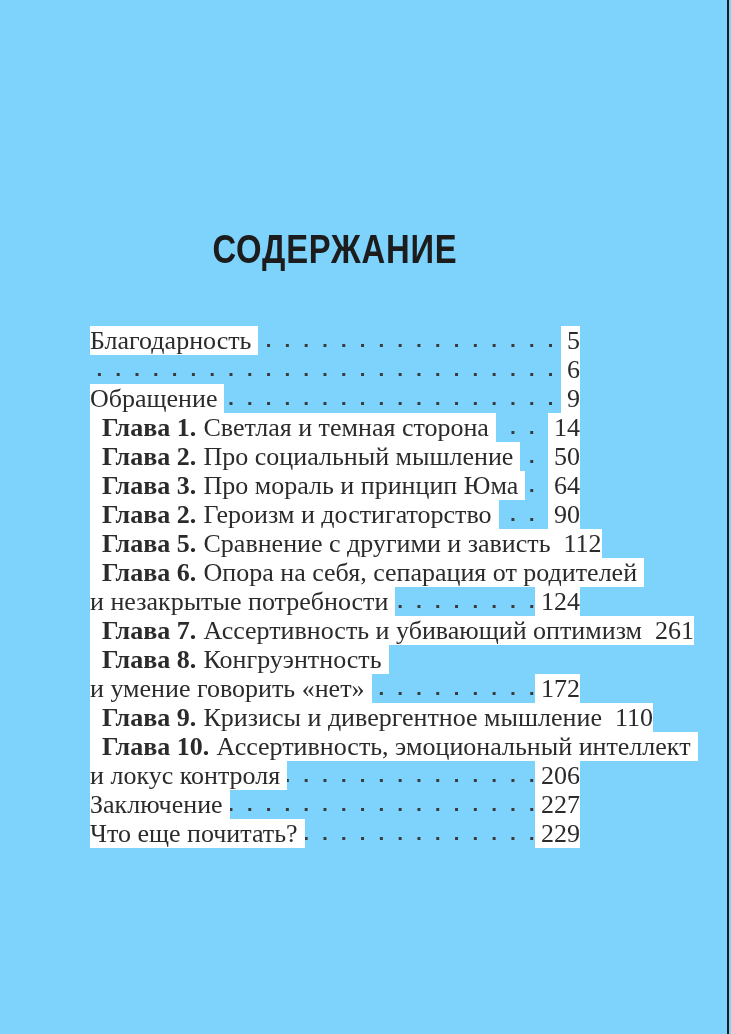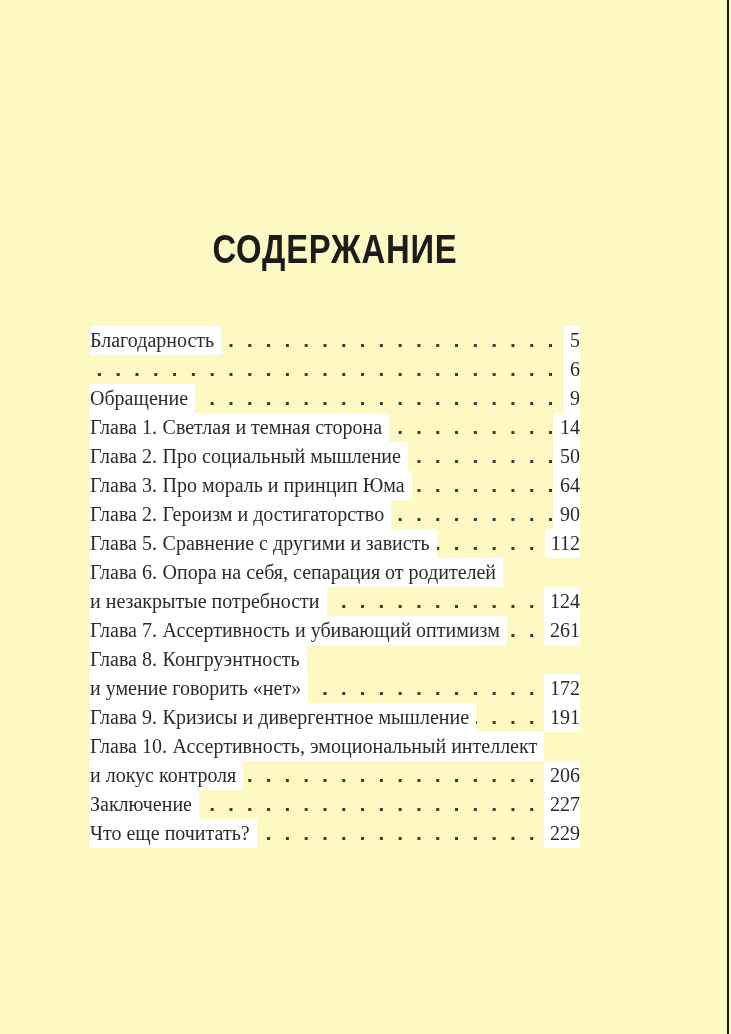--- a/index.html
+++ b/index.html
@@ -1,21 +1,21 @@
 <!DOCTYPE html>
 <html><head>
 <meta charset="utf-8">
 <style>
   html, body { margin:0; padding:0; }
   body {
     width:731px; height:1034px; position:relative;
     background:#ffffff; overflow:hidden;
     font-family:"Liberation Serif", serif;
   }
-  .sheet { position:absolute; inset:0; background:#fef9c3; }
+  .sheet { position:absolute; inset:0; background:#7dd3fc; }
 
   .edge-line {
     position:absolute; top:0; right:2px; width:2px; height:1034px;
     background:#1b1b1b;
   }
 
   .title {
     position:absolute; top:202px; left:90px; width:490px;
     text-align:center;
     font-family:"Liberation Sans", sans-serif;
@@ -24,29 +24,29 @@
     transform:scaleX(0.80); transform-origin:center;
     white-space:nowrap;
   }
 
   .toc {
     position:absolute; top:326px; left:90px; width:490px;
   }
   .toc-line {
     display:flex; align-items:baseline;
     height:29px; line-height:29px;
-    font-size:20px; color:#2b2b2b;
+    font-size:26px; color:#2b2b2b;
     background-image:radial-gradient(circle, #3a3a3a 1.5px, rgba(0,0,0,0) 1.8px);
     background-size:18.8px 29px;
     background-repeat:repeat-x;
     background-position:0 5px;
   }
   .toc-line.no-page { background:none; }
   .toc-text { background:#ffffff; padding-right:7px; white-space:nowrap; }
-  .chapter-label { font-weight:normal; margin-right:0.28em; }
+  .chapter-label { font-weight:bold; margin-right:0.28em;margin-left:12px; }
   .leader { flex:1 1 auto; min-width:0; }
   .page-num { background:#ffffff; padding-left:6px; white-space:nowrap; text-align:right; }
 </style>
 </head>
 <body>
 
 <div class="sheet">
 
   <h1 class="title">СОДЕРЖАНИЕ</h1>
 
@@ -124,21 +124,21 @@
 
   <div class="toc-line">
     <span class="toc-text"><span class="entry-label">и умение говорить «нет»</span></span>
     <span class="leader"></span>
     <span class="page-num">172</span>
   </div>
 
   <div class="toc-line">
     <span class="toc-text"><b class="chapter-label">Глава 9.</b><span class="entry-label">Кризисы и дивергентное мышление</span></span>
     <span class="leader"></span>
-    <span class="page-num">191</span>
+    <span class="page-num">110</span>
   </div>
 
   <div class="toc-line no-page">
     <span class="toc-text"><b class="chapter-label">Глава 10.</b><span class="entry-label">Ассертивность, эмоциональный интеллект</span></span>
     <span class="leader"></span>
 
   </div>
 
   <div class="toc-line">
     <span class="toc-text"><span class="entry-label">и локус контроля</span></span>

